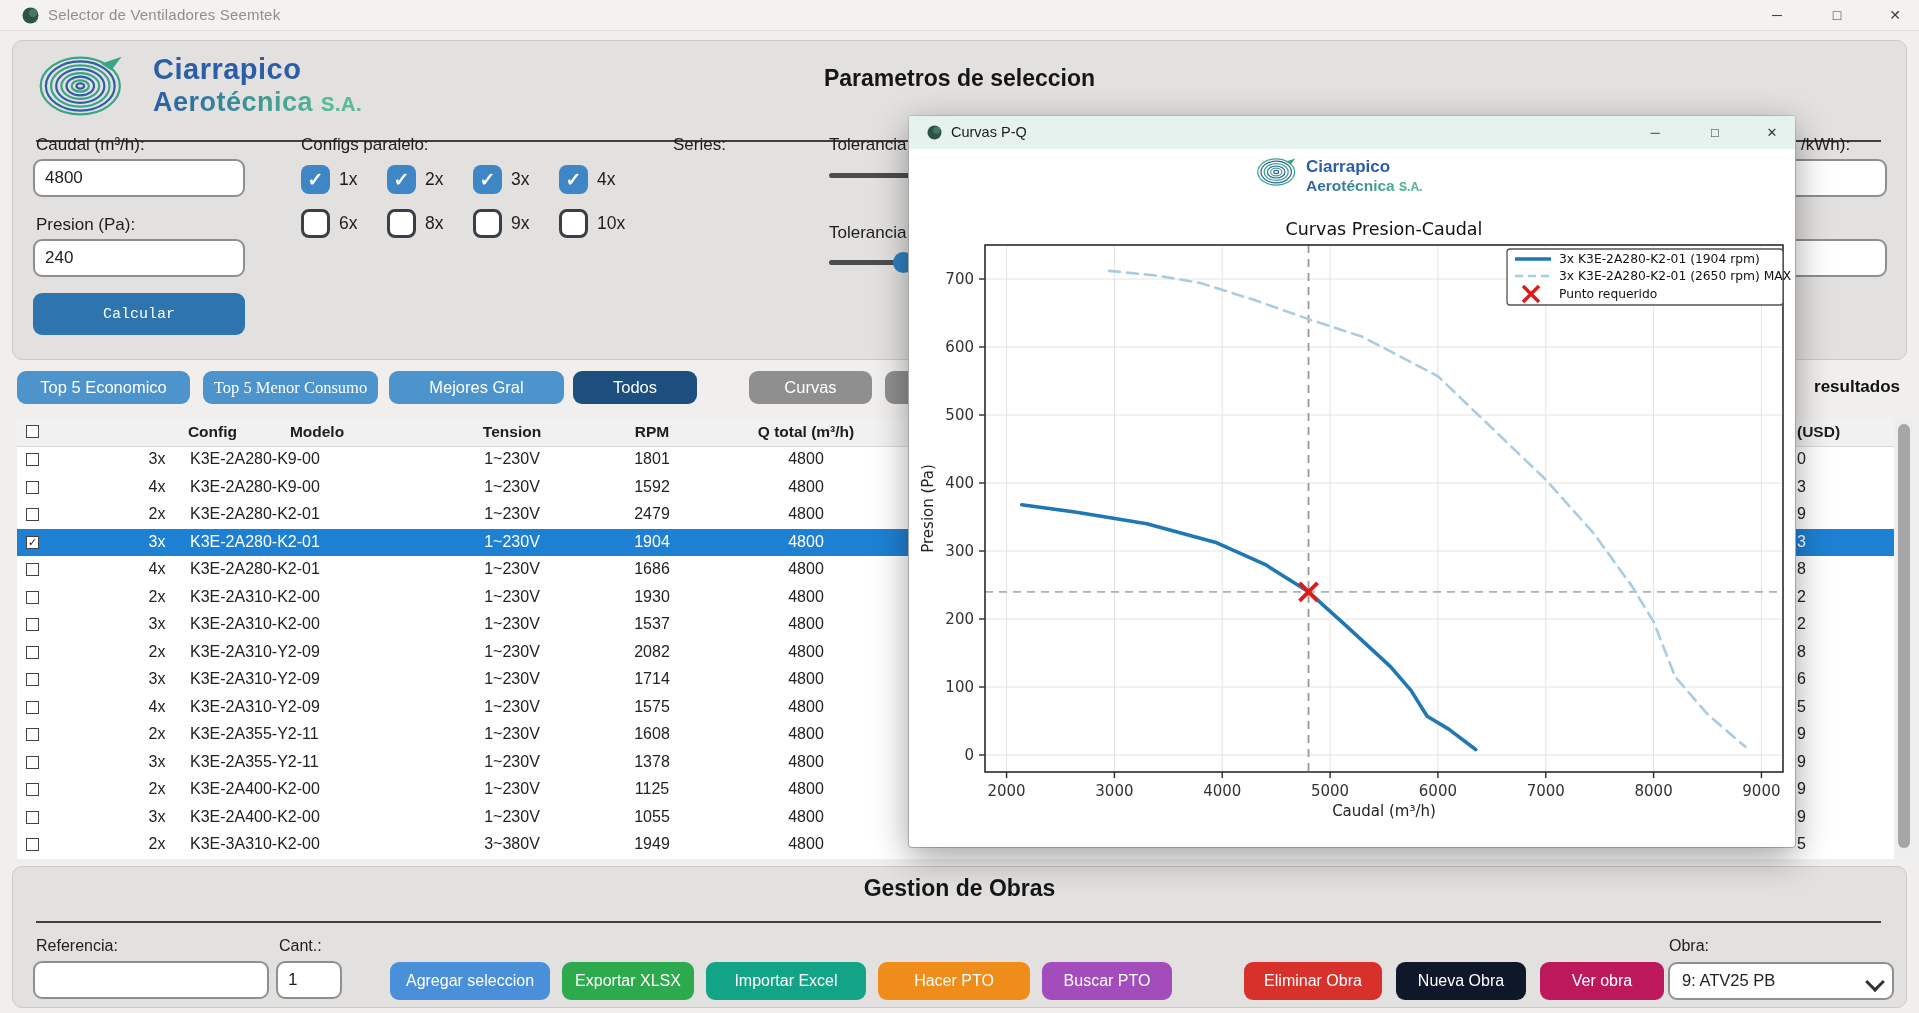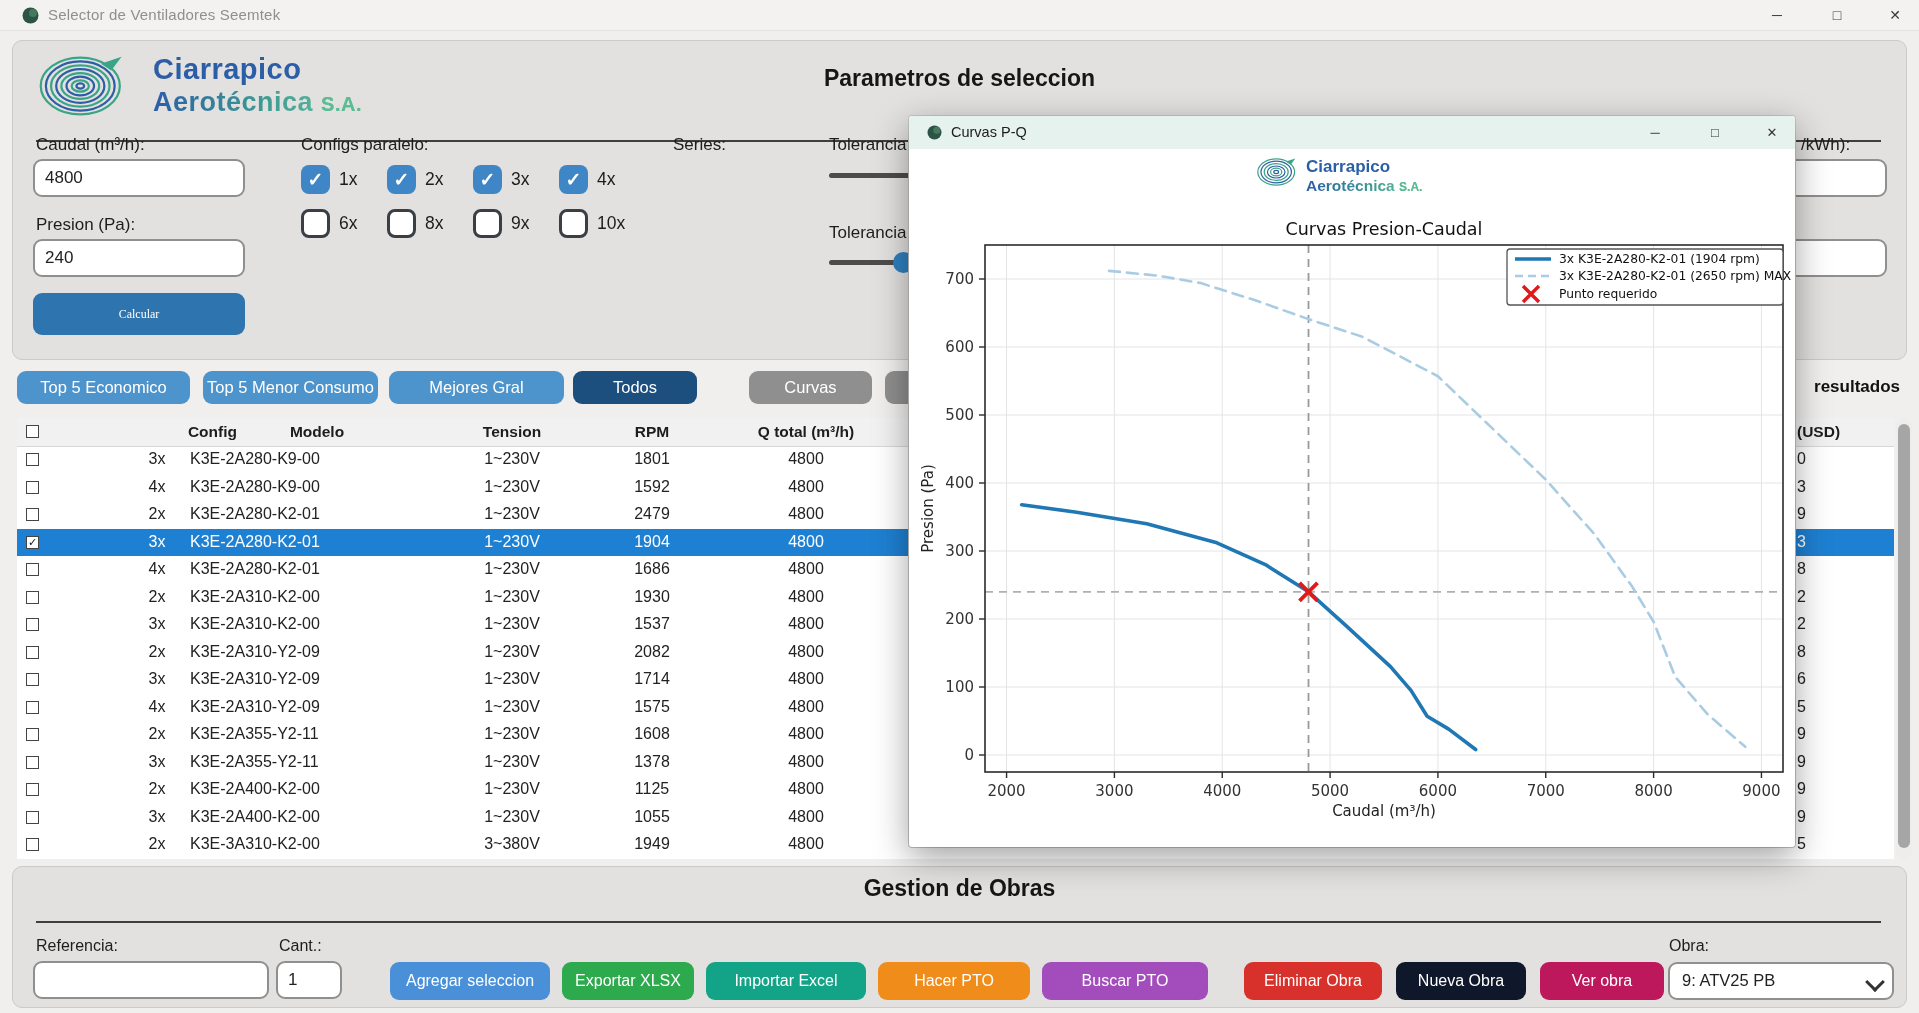--- a/index.html
+++ b/index.html
@@ -19,22 +19,22 @@
   
   .brand-line1{position:absolute;left:140px;top:52px;font-size:29px;font-weight:bold;color:#2b5ea7;letter-spacing:.5px;}
   .brand-line2{position:absolute;left:140px;top:86px;font-size:27px;font-weight:bold;
     background:linear-gradient(90deg,#2b5ea7 0%,#3f9d92 55%,#6ec49e 100%);
     -webkit-background-clip:text;background-clip:text;color:transparent;letter-spacing:.5px;}
   .brand-sa{font-size:20px;color:#5cbd94;-webkit-background-clip:initial;background-clip:initial;}
   
   .lbl{position:absolute;font-size:17px;color:#1d1d1d;}
   .inp{position:absolute;background:#fff;border:2px solid #8f8f8f;border-radius:9px;font-size:17px;
        padding:0 10px;font-family:"Liberation Sans",sans-serif;color:#222;outline:none;box-sizing:border-box;}
-  .btn{position:absolute;border:none;border-radius:9px;color:#fff;font-size:12px;
-       font-family:Liberation Serif, serif;cursor:pointer;}
+  .btn{position:absolute;border:none;border-radius:9px;color:#fff;font-size:15px;
+       font-family:Liberation Mono, monospace;cursor:pointer;}
   #calcular-btn{background:#2e74ae;}
   
   .cfg-item{display:flex;align-items:center;height:36px;}
   .cfg-box{width:29px;height:29px;border-radius:8px;box-sizing:border-box;flex:none;
            display:flex;align-items:center;justify-content:center;}
   .cfg-box.on{background:#3e86c6;color:#fff;font-size:19px;font-weight:bold;}
   .cfg-box.off{background:#fff;border:3.5px solid #3a3f45;}
   .cfg-lab{margin-left:9px;font-size:17.5px;}
   
   .ser-item{display:flex;align-items:center;height:34px;}
@@ -187,21 +187,21 @@
     <div class="slider-track" style="left:816px;top:219px;width:160px"></div>
     <div class="slider-handle" style="left:880px;top:211px"></div>
 
     <div class="lbl" style="left:1788px;top:94px">/kWh):</div>
     <input class="inp" style="left: 1678px; top: 118px; width: 196px; height: 38px;">
     <input class="inp" style="left: 1678px; top: 198px; width: 196px; height: 38px;">
   </div>
 
   <div id="tabs">
       <div class="tab blue" style="left: 17px; width: 173px;">Top 5 Economico</div>
-      <div class="tab blue" style="left: 203px; width: 175px;">Top 5 Menor Consumo</div>
+      <div class="tab blue" style="left: 203px; width: 175px; font-family: Liberation Serif, serif;">Top 5 Menor Consumo</div>
       <div class="tab blue" style="left: 389px; width: 175px;">Mejores Gral</div>
       <div class="tab dark" style="left: 573px; width: 124px;">Todos</div>
       <div class="tab gray" style="left: 710px; width: 123px;">Curvas</div>
       <div class="tab gray" style="left: 846px; width: 120px;">Amort</div>
     </div>
   <div id="results-note">resultados</div>
 
   <div id="table">
     <div id="thead">
       <div class="rchk" style="top:7px"></div>
@@ -361,21 +361,21 @@
     <input class="inp" style="left: 20px; top: 94px; width: 236px; height: 38px;" value="">
     <div class="lbl" style="left:266px;top:70px;font-size:16px">Cant.:</div>
     <input class="inp" style="left: 263px; top: 94px; width: 66px; height: 38px;" value="1">
     <div class="lbl" style="left:1656px;top:70px;font-size:16px">Obra:</div>
   </div>
   <div id="gestion-buttons">
       <button class="gbtn" style="left: 390px; width: 160px; background: rgb(74, 144, 217);">Agregar seleccion</button>
       <button class="gbtn" style="left: 562px; width: 132px; background: rgb(46, 170, 78);">Exportar XLSX</button>
       <button class="gbtn" style="left: 706px; width: 160px; background: rgb(19, 164, 135);">Importar Excel</button>
       <button class="gbtn" style="left: 878px; width: 152px; background: rgb(239, 140, 26);">Hacer PTO</button>
-      <button class="gbtn" style="left: 1042px; width: 166px; background: rgb(162, 77, 187);">Buscar PTO</button>
+      <button class="gbtn" style="left: 1042px; width: 130px; background: rgb(162, 77, 187);">Buscar PTO</button>
       <button class="gbtn" style="left: 1244px; width: 138px; background: rgb(216, 48, 42);">Eliminar Obra</button>
       <button class="gbtn" style="left: 1396px; width: 130px; background: #0f172a;">Nueva Obra</button>
       <button class="gbtn" style="left: 1540px; width: 124px; background: #be185d;">Ver obra</button>
     </div>
   <div id="obra-select">
     <div id="obra-value">9: ATV25 PB</div>
     <div id="obra-chev"></div>
   </div>
 
   <div id="popup">

